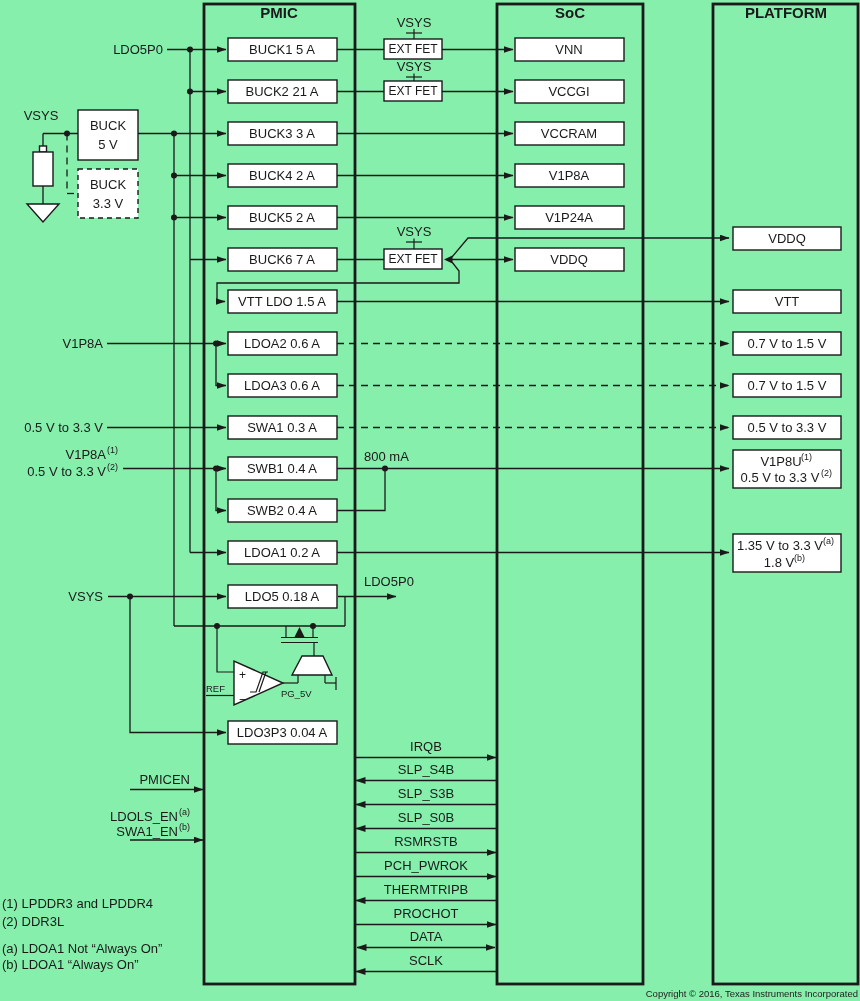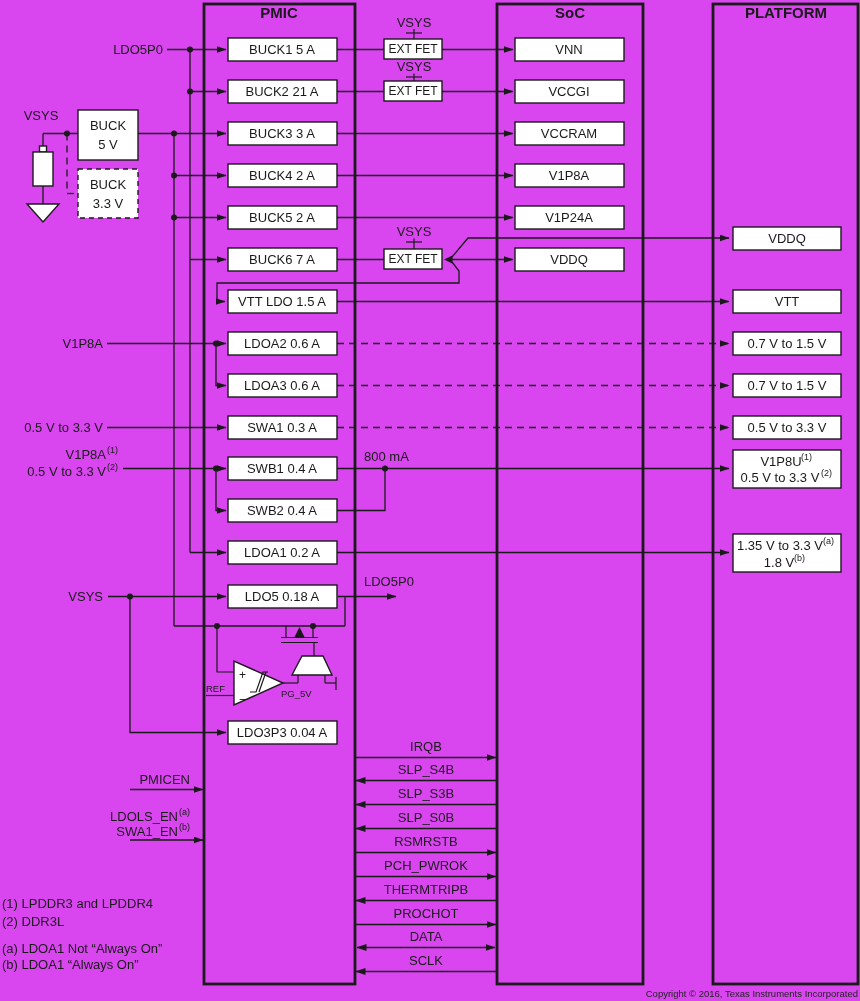--- a/index.html
+++ b/index.html
@@ -1,16 +1,16 @@
 <!DOCTYPE html>
 <html><head>
 <meta charset="utf-8">
 <style>
   html,body{margin:0;padding:0;background:#ffffff;}
-  .stage{position:relative;width:860px;height:1001px;background:#d946ef;overflow:hidden;}
+  .stage{position:relative;width:860px;height:1001px;background:#86efac;overflow:hidden;}
   svg text{font-family:"Liberation Sans",sans-serif;fill:#1a1a1a;}
   .t{font-size:13px;}
   .fet{font-size:12px;}
   .hdr{font-size:15px;font-weight:bold;}
   .sup{font-size:9px;}
   .tiny{font-size:9.5px;}
   .cpy{font-size:9.5px;fill:#222;}
   .tc{text-anchor:middle;}
   .te{text-anchor:end;}
   .wire{stroke:#1a1a1a;stroke-width:1.3;fill:none;}

